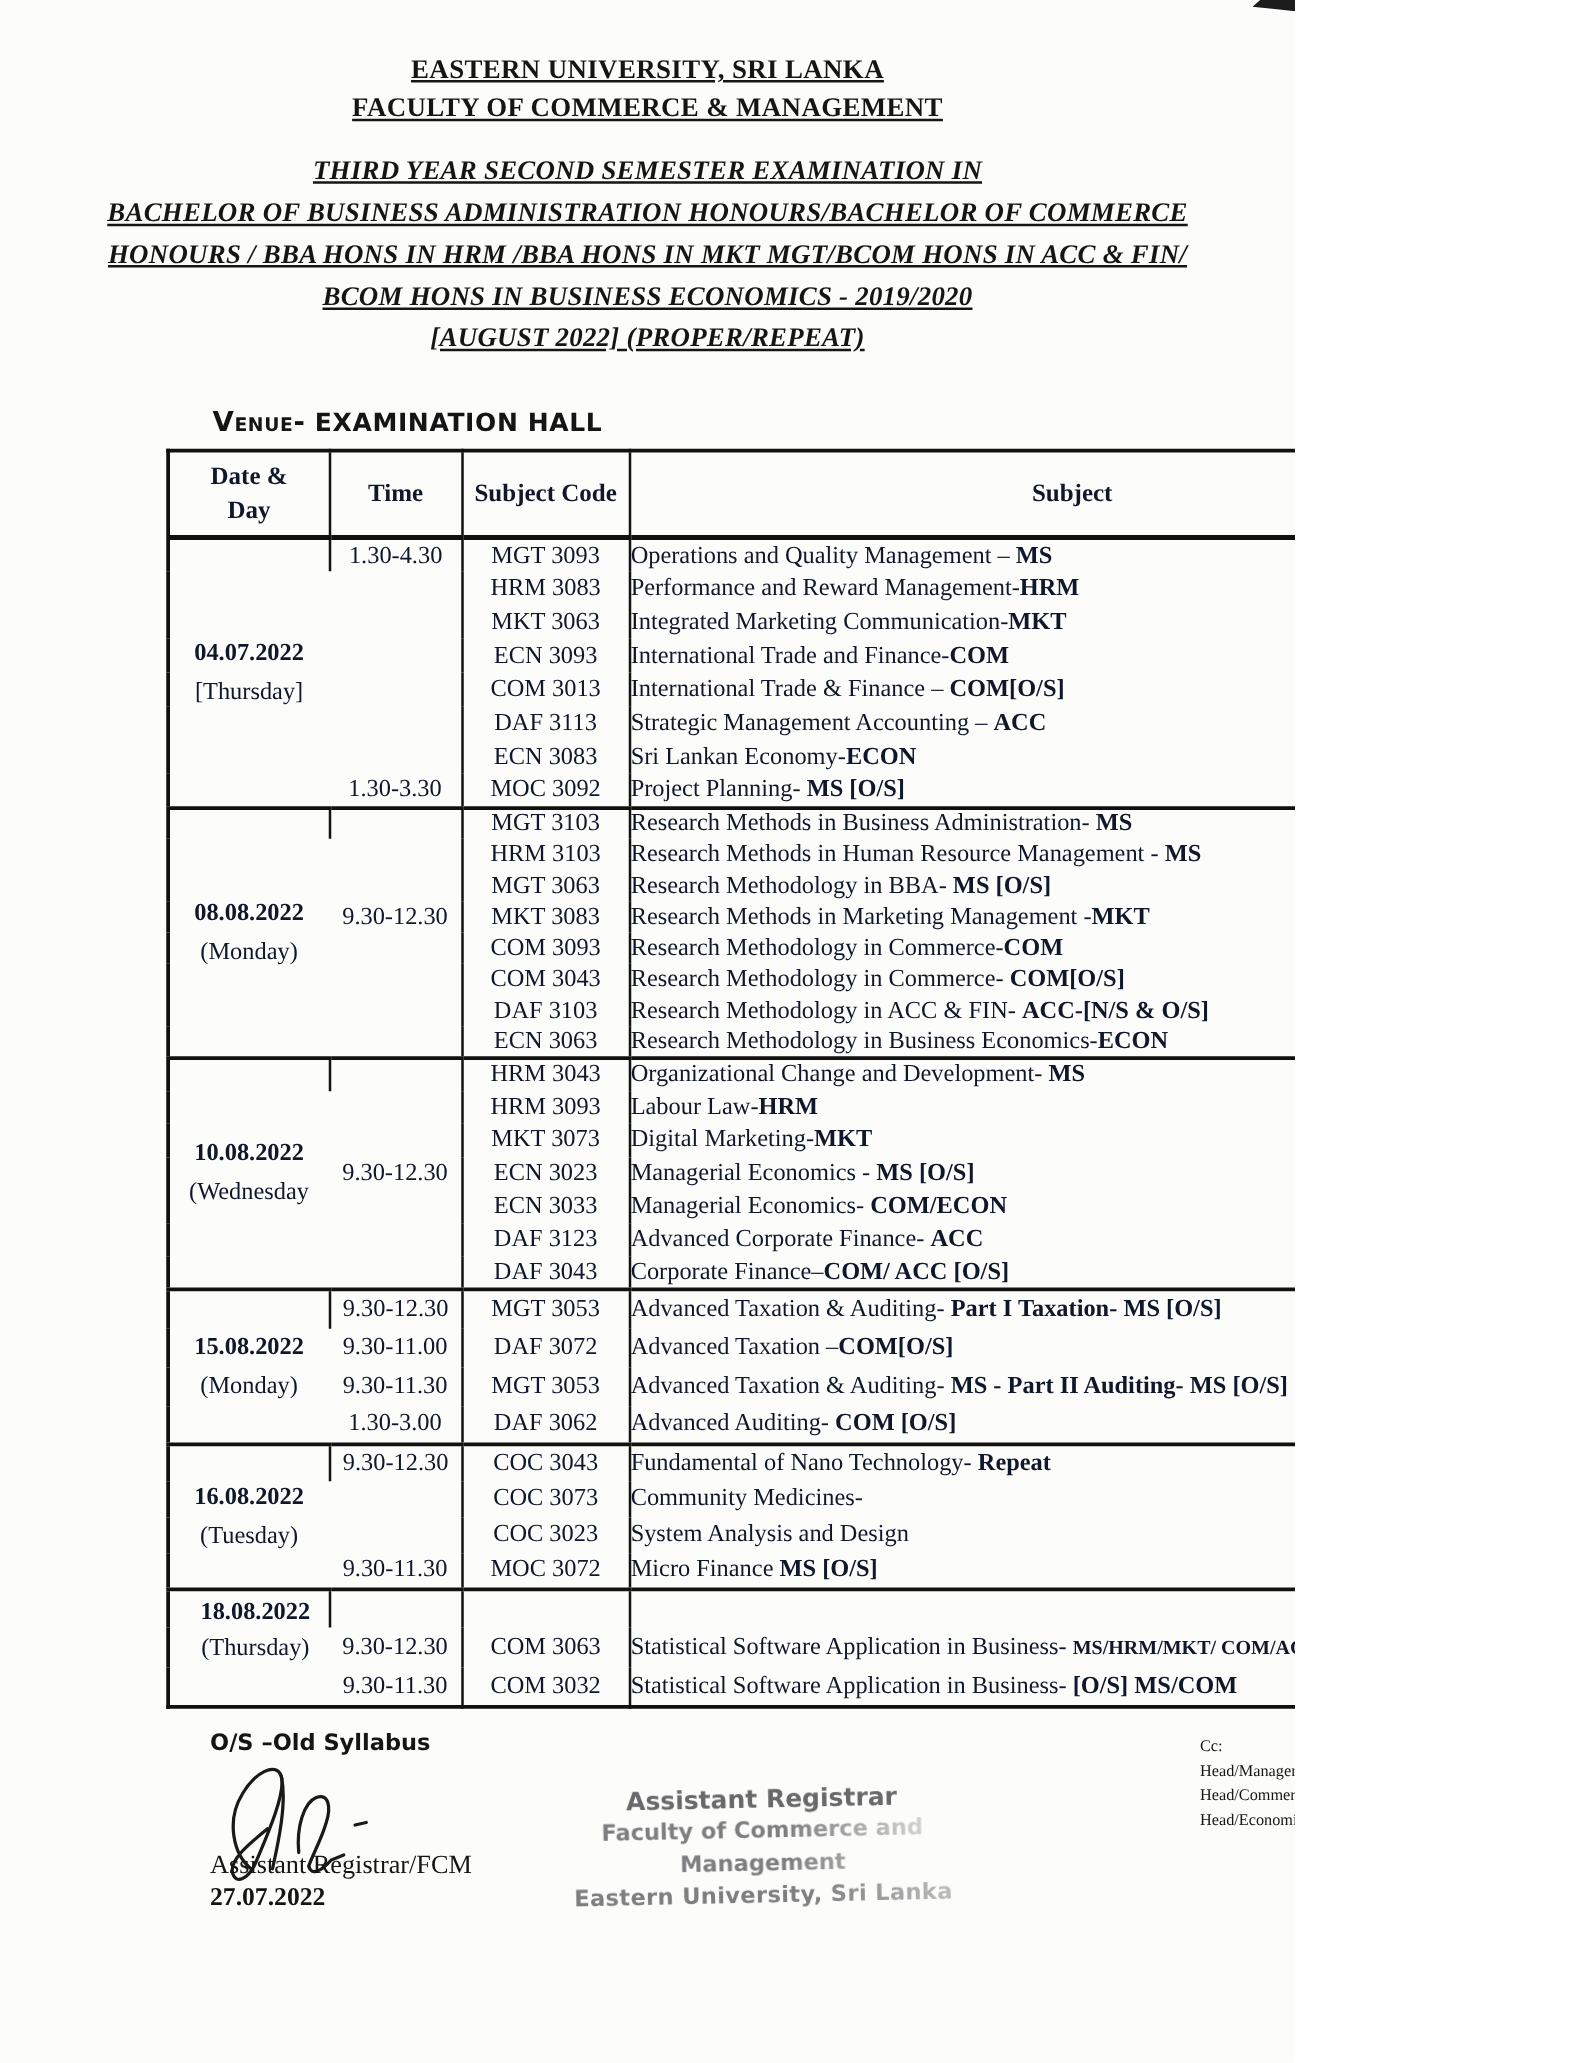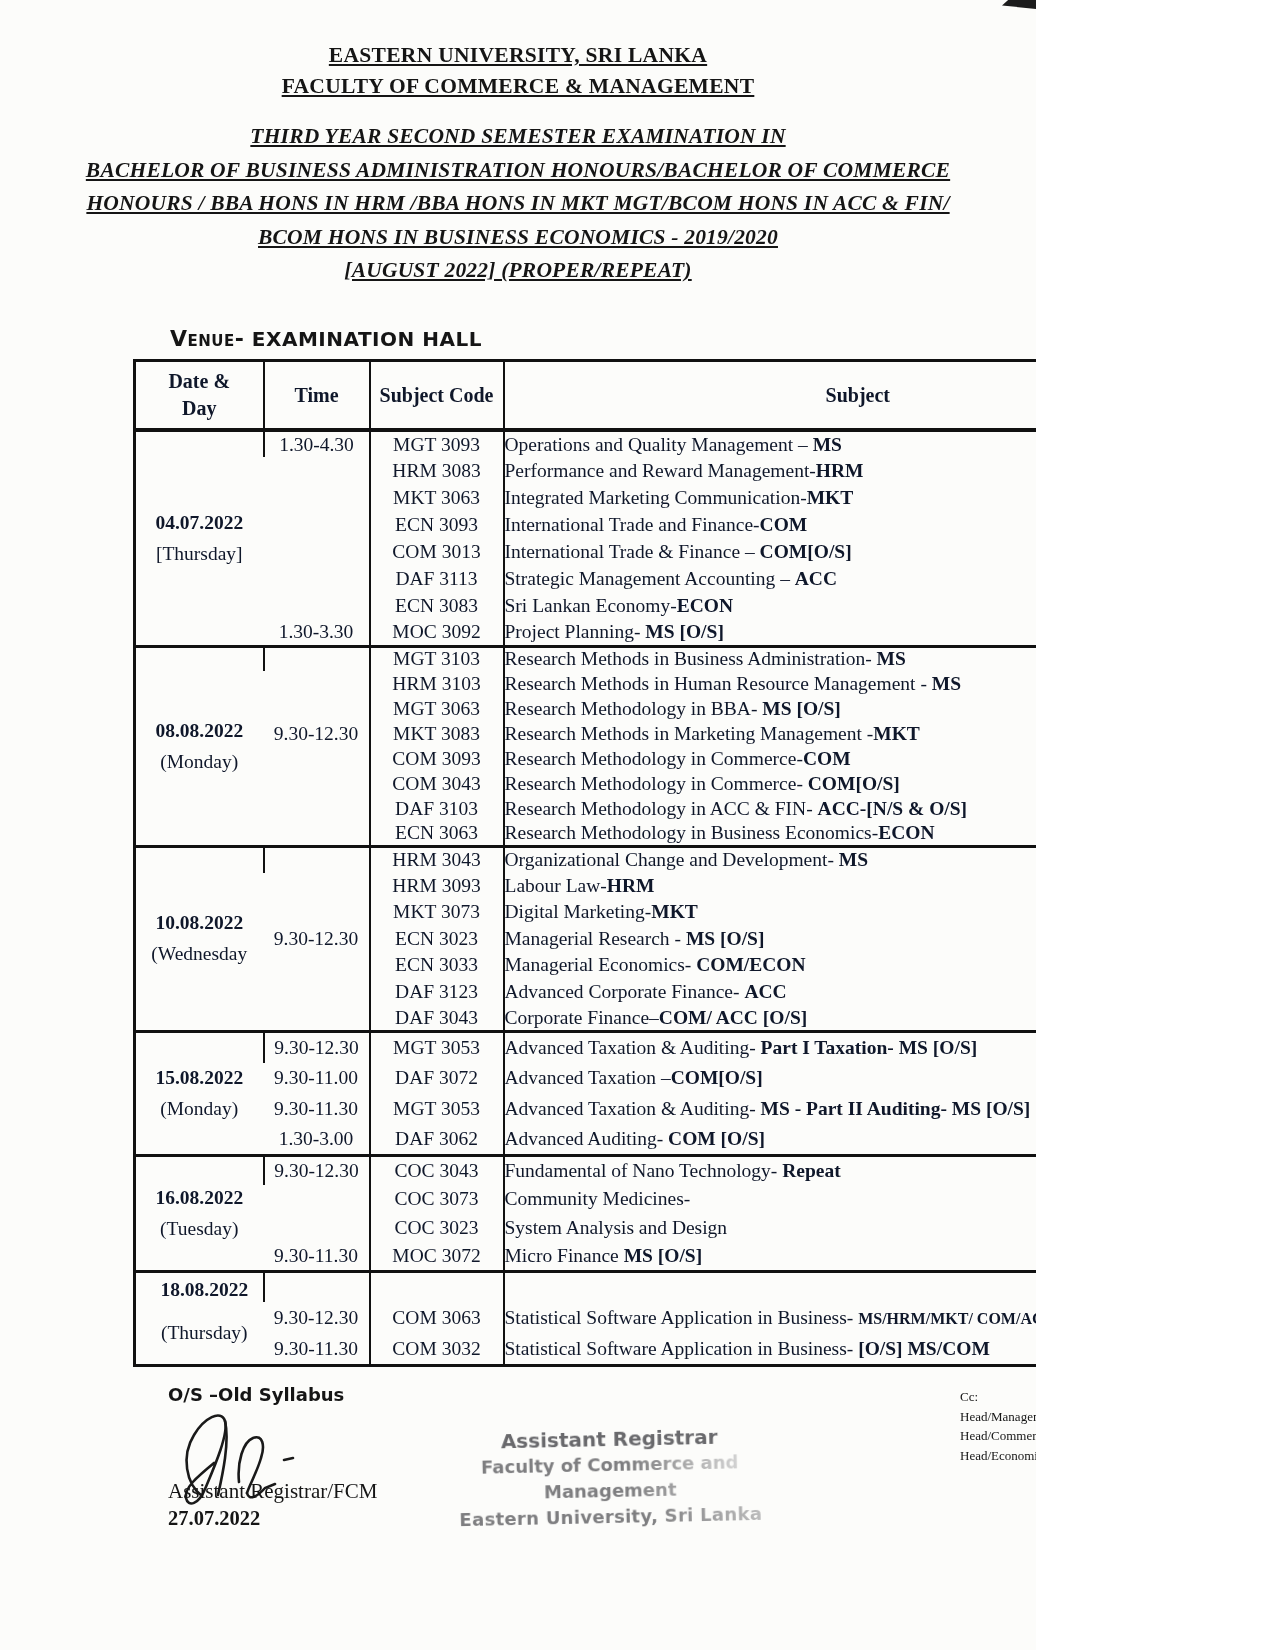--- a/index.html
+++ b/index.html
@@ -38,21 +38,21 @@
   table.tt col.c-code{width:134px;} table.tt col.c-subj{width:709px;}
   table.tt th{font-size:20px; font-weight:bold; vertical-align:middle; text-align:center;
     height:64px; border-bottom:4px solid #111; white-space:pre-line; line-height:27px;}
   table.tt th + th, table.tt td + td{border-left:2px solid #111;}
   table.tt tr.block-start td{border-top:3px solid #111;}
   table.tt td{vertical-align:middle; padding:0;}
   .date-cell{text-align:center;}
   .date-cell .date{font-weight:bold;}
   .date-cell .day{margin-top:9px;}
   .date-cell.va-top{vertical-align:top; padding-top:6px;padding-left:10px;}
-  .date-cell.va-top .day{margin-top:21px;}
+  .date-cell.va-top .day{margin-top:7px;}
   .time-cell{text-align:center; white-space:nowrap;}
   .code-cell{text-align:center; white-space:nowrap;}
   .subject-cell{text-align:left; padding-left:12px; white-space:nowrap;}
   .subject-cell .bold{font-weight:bold;}
   .subject-cell .small{font-size:16px;}
   tr.b0{height:27px;} tr.b1{height:25px;} tr.b2{height:26.5px;}
   tr.b3{height:31px;} tr.b4{height:29px;} tr.b5{height:32px;} tr.b5.spacer{height:30px;}
 
   
   .os-note{position:absolute; left:168px; top:1384px;
@@ -219,21 +219,21 @@
           <td class="subject-cell"><span>Labour Law-</span><span class="bold">HRM</span></td>
         </tr>
         <tr class="b2">
           <td class="time-cell"></td>
           <td class="code-cell">MKT 3073</td>
           <td class="subject-cell"><span>Digital Marketing-</span><span class="bold">MKT</span></td>
         </tr>
         <tr class="b2">
           <td class="time-cell">9.30-12.30</td>
           <td class="code-cell">ECN 3023</td>
-          <td class="subject-cell"><span>Managerial Research - </span><span class="bold">MS [O/S]</span></td>
+          <td class="subject-cell"><span>Managerial Economics - </span><span class="bold">MS [O/S]</span></td>
         </tr>
         <tr class="b2">
           <td class="time-cell"></td>
           <td class="code-cell">ECN 3033</td>
           <td class="subject-cell"><span>Managerial Economics- </span><span class="bold">COM/ECON</span></td>
         </tr>
         <tr class="b2">
           <td class="time-cell"></td>
           <td class="code-cell">DAF 3123</td>
           <td class="subject-cell"><span>Advanced Corporate Finance- </span><span class="bold">ACC</span></td>

